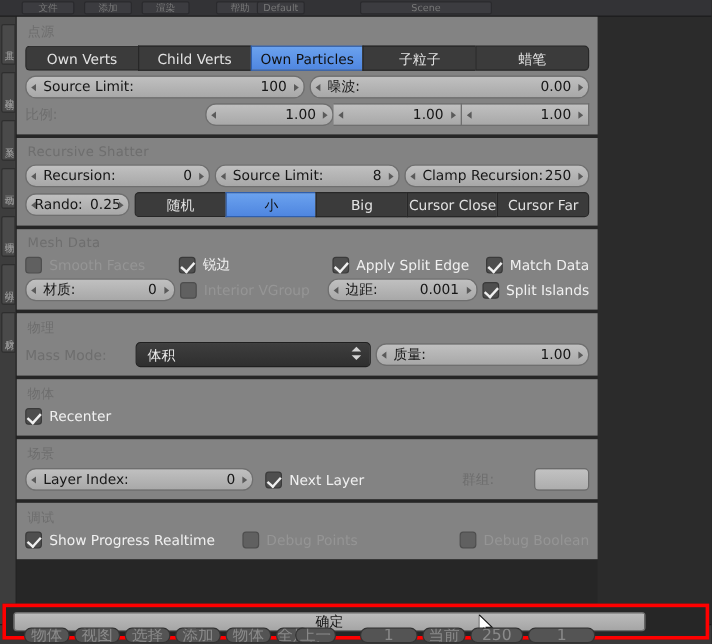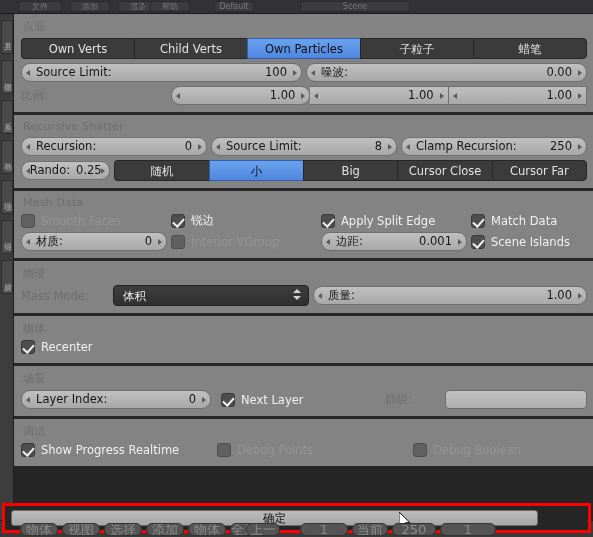--- a/index.html
+++ b/index.html
@@ -41,21 +41,21 @@
   .vtab{
     position:absolute; left:1px; width:12px;
     background:#4a4a4a; border:1px solid #2e2e2e; border-radius:2px 0 0 2px;
     color:#9a9a9a; font-size:8px;
     writing-mode:vertical-rl; text-orientation:upright;
     text-align:center; letter-spacing:-1px; overflow:hidden;
   }
 
   
   #dialog{
-    position:absolute; left:14px; top:14px; width:580px; height:506px;
+    position:absolute; left:14px; top:14px; width:484px; height:506px;
     background:#262626;
   }
   .panel{
     background:#838383; margin-bottom:3px; padding:5px 7px 7px 7px; position:relative;
   }
   .panel-title{
     color:#6e6e6e; font-size:11px; margin-bottom:4px; padding-left:2px;
     letter-spacing:0.2px;
   }
   .row{ display:flex; align-items:center; gap:4px; margin-bottom:4px; }
@@ -146,21 +146,21 @@
   
   #cursor{ position:absolute; left:399px; top:512px; width:14px; height:20px; pointer-events:none; }
 </style>
 </head>
 <body>
 
 <div id="bg-topbar">
     <div class="bg-chip" style="left: 18px; width: 44px;">文件</div>
     <div class="bg-chip" style="left: 70px; width: 40px;">添加</div>
     <div class="bg-chip" style="left: 118px; width: 40px;">渲染</div>
-    <div class="bg-chip" style="left: 150px; width: 40px;">帮助</div>
+    <div class="bg-chip" style="left: 180px; width: 40px;">帮助</div>
     <div class="bg-chip" style="left: 214px; width: 40px;">Default</div>
     <div class="bg-chip" style="left: 300px; width: 110px;">Scene</div>
   </div>
 <div id="bg-bottombar"></div>
 
 <div id="tabstrip">
     <div class="vtab" style="top: 6px; height: 34px;">工具</div>
     <div class="vtab" style="top: 46px; height: 34px;">创建</div>
     <div class="vtab" style="top: 86px; height: 34px;">关系</div>
     <div class="vtab" style="top: 126px; height: 34px;">动画</div>
@@ -267,21 +267,21 @@
       <div class="chk dim" style="width:146px;">
         <span class="chkbox"></span>
         <span class="ctext">Interior VGroup</span>
       </div>
       <div class="num" style="width:146px;">
         <span class="lbl">边距:</span>
         <span class="val">0.001</span>
       </div>
       <div class="chk" style="flex:1 1 auto;">
         <span class="chkbox on"></span>
-        <span class="ctext">Scene Islands</span>
+        <span class="ctext">Split Islands</span>
       </div>
     </div>
   </div>
 
   <div class="panel">
     <div class="panel-title">物理</div>
     <div class="row">
       <div class="dimlabel" style="width:88px;">Mass Mode:</div>
       <div class="ddown" style="width:196px;">
         <span>体积</span>

